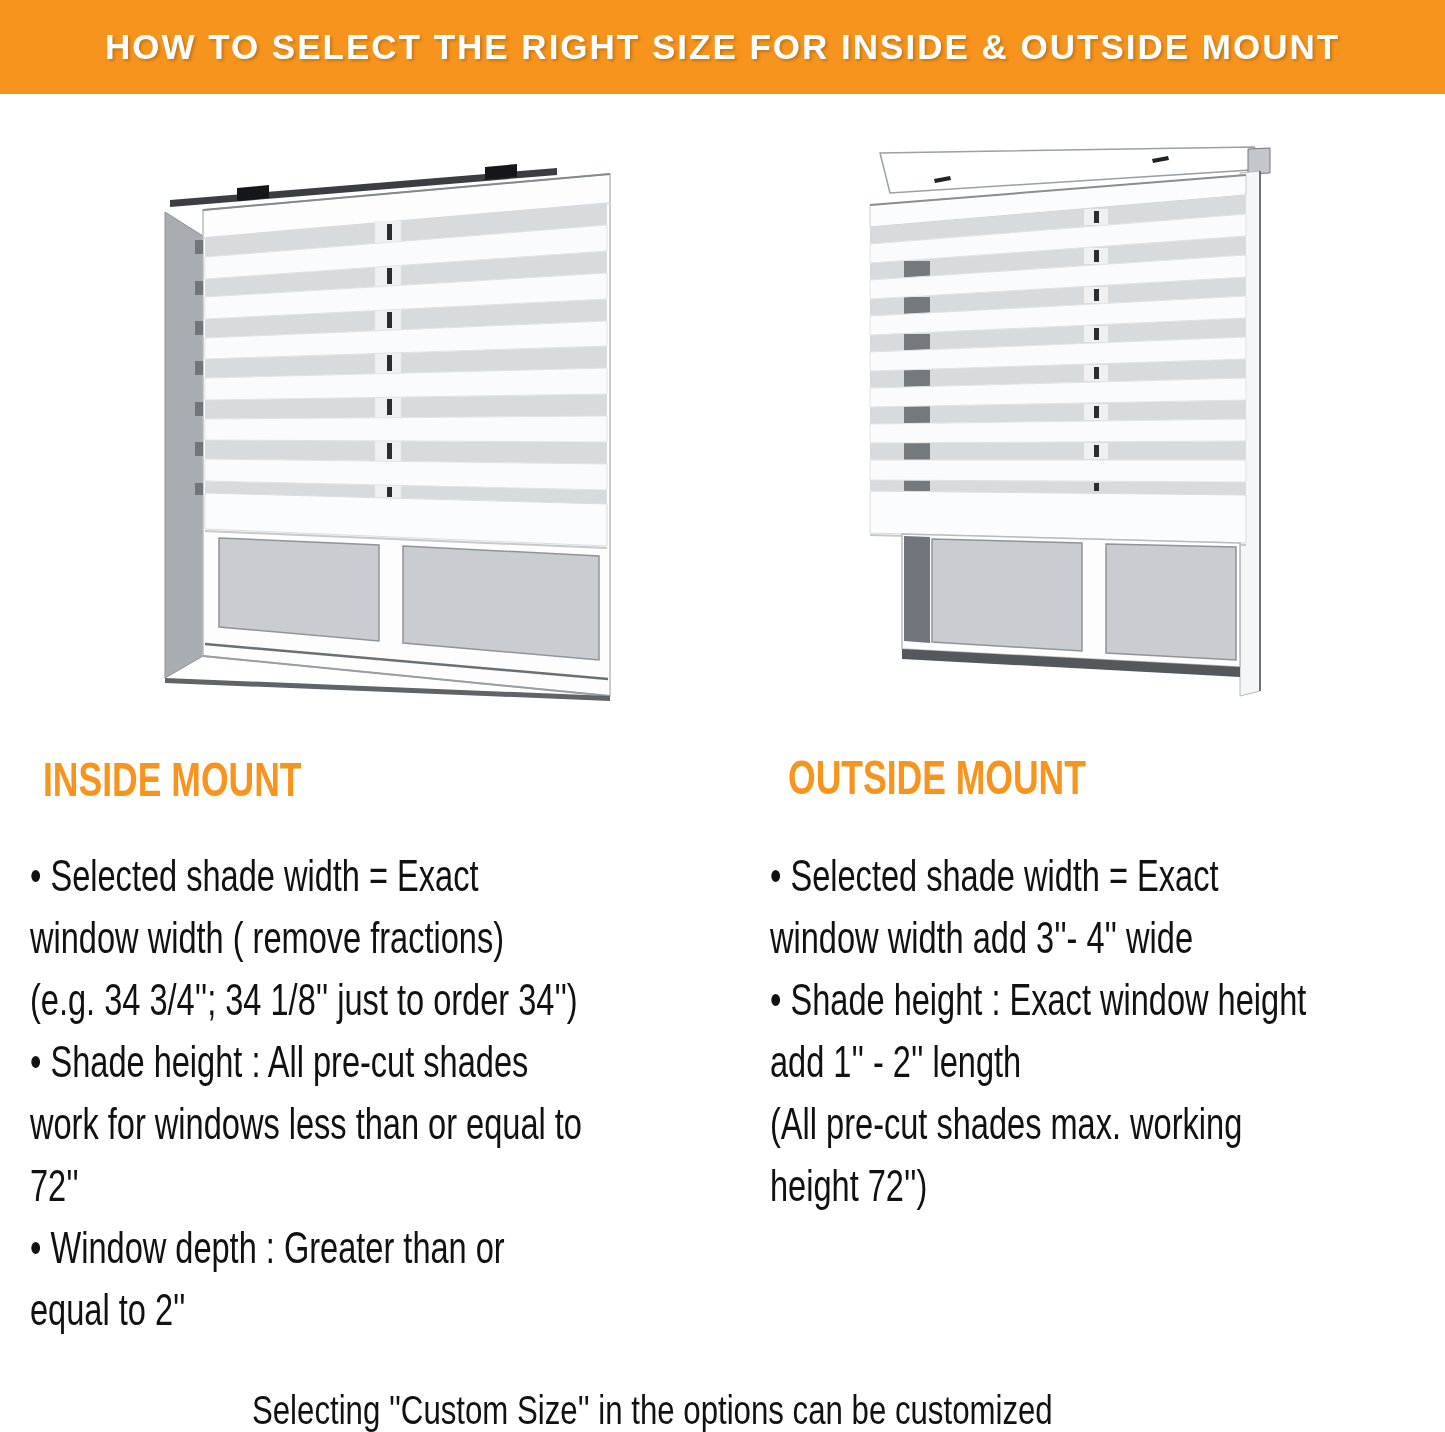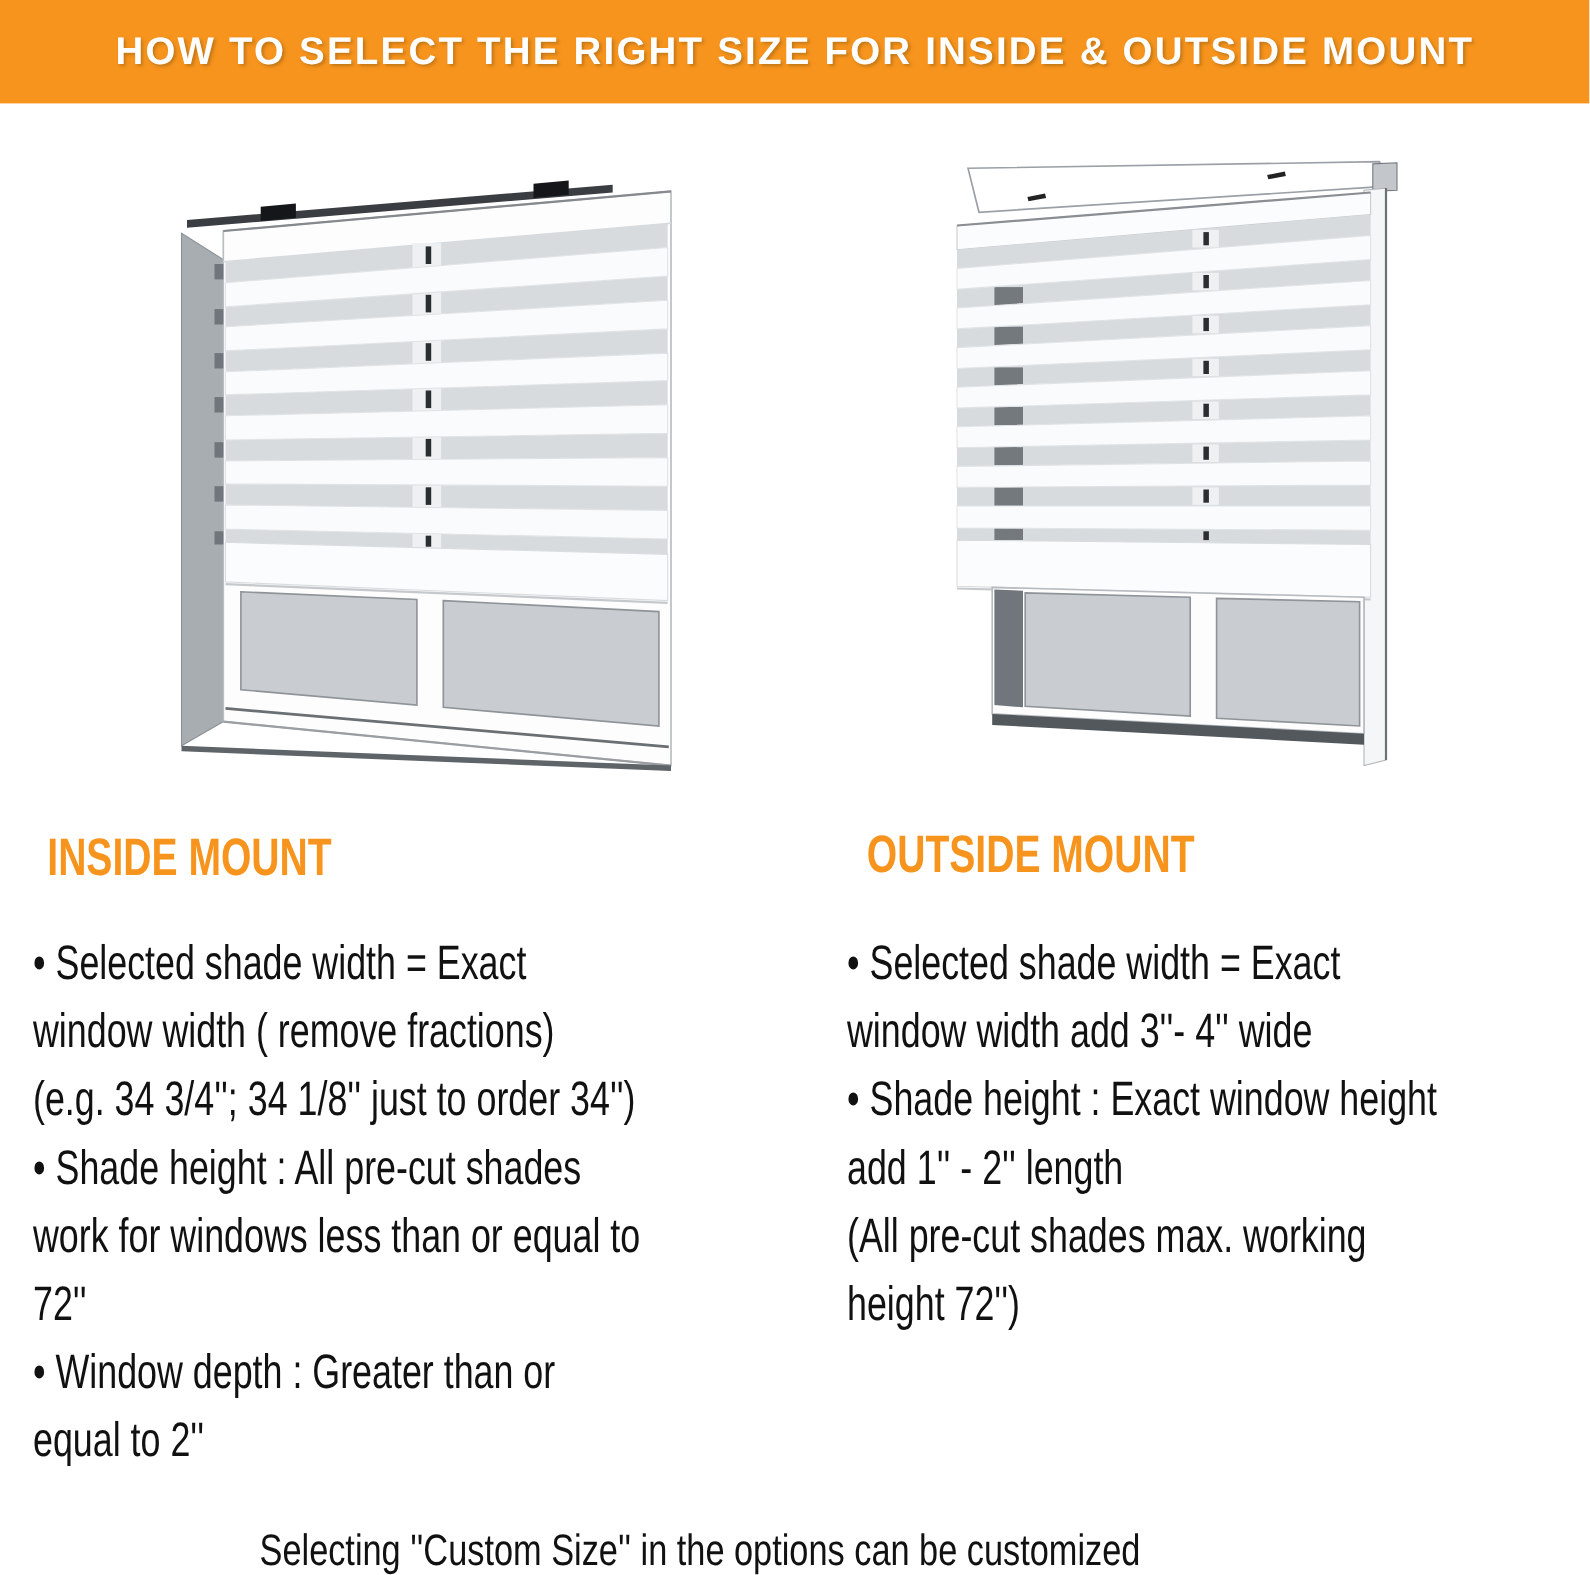--- a/index.html
+++ b/index.html
@@ -25,21 +25,21 @@
   }
   .heading-left{left:43px;top:752px;}
   .heading-right{left:788px;top:750px;}
   .col{
     position:absolute;color:#111111;font-size:44px;line-height:62px;
     transform:scaleX(0.74);transform-origin:left top;
   }
   .col .line{white-space:pre;}
   .col-left{left:30px;top:845px;}
   .col-right{left:770px;top:845px;}
-  .footer{position:absolute;left:0;top:1388px;width:1272px;display:flex;justify-content:center;}
+  .footer{position:absolute;left:16px;top:1388px;width:1272px;display:flex;justify-content:center;}
   .footer-text{
     font-size:40px;color:#111111;transform:scaleX(0.78);transform-origin:center top;
     white-space:pre;
   }
   svg{display:block;width:100%;height:100%;}
 </style>
 </head>
 <body>
 
 <header class="banner">

